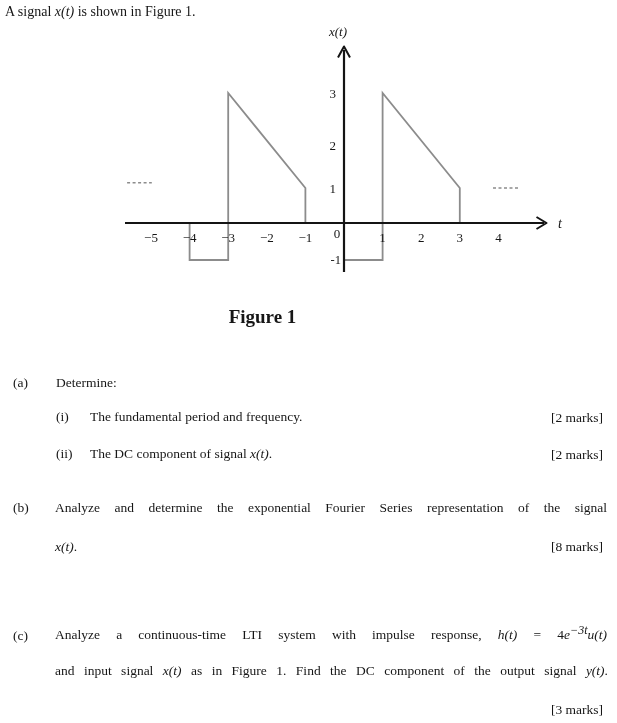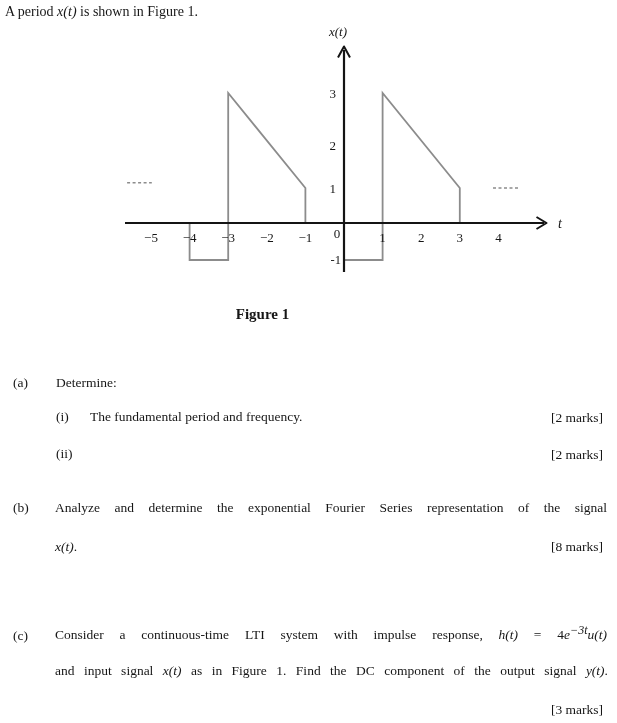--- a/index.html
+++ b/index.html
@@ -4,32 +4,32 @@
 <style>
   html,body{margin:0;padding:0;background:#ffffff;}
   .page{position:relative;width:617px;height:723px;background:#ffffff;overflow:hidden;
         font-family:"Liberation Serif", serif;color:#161616;}
   .t{position:absolute;font-size:13.5px;line-height:18px;color:#161616;}
   .it{font-style:italic;}
   .just{text-align:justify;text-align-last:justify;}
   .marks{font-weight:400;text-align:right;}
   sup{font-size:12px;line-height:0;}
   .caption{position:absolute;left:125px;top:306px;width:275px;text-align:center;
-           font-weight:700;font-size:15px;}
+           font-weight:700;font-size:19px;}
   .title{font-size:14px;}
   #figure-svg{position:absolute;left:0;top:0;display:block;}
   #figure-svg text{font-family:"Liberation Serif", serif;fill:#161616;}
 </style>
 </head>
 <body>
 
 <div class="page">
 
   <div class="t title" style="left:5px;top:3px;">
-    <span>A period </span><span class="it">x(t)</span><span> is shown in Figure 1.</span>
+    <span>A signal </span><span class="it">x(t)</span><span> is shown in Figure 1.</span>
   </div>
 
   <svg id="figure-svg" width="617" height="723" viewBox="0 0 617 723">
     <g id="signal-layer">
         <polyline points="189.6,223.0 189.6,260.0 228.2,260.0 228.2,93.0 305.4,188.0 305.4,223.0" fill="none" stroke="#8c8c8c" stroke-width="1.8" stroke-linejoin="miter"></polyline>
         <polyline points="344.0,223.0 344.0,260.0 382.6,260.0 382.6,93.0 459.8,188.0 459.8,223.0" fill="none" stroke="#8c8c8c" stroke-width="1.8" stroke-linejoin="miter"></polyline>
         <polyline points="127.1,182.8 151.8,182.8" fill="none" stroke="#8c8c8c" stroke-width="1.5" stroke-dasharray="3 2.5"></polyline>
         <polyline points="493.0,188.0 520.0,188.0" fill="none" stroke="#8c8c8c" stroke-width="1.5" stroke-dasharray="3 2.5"></polyline>
       </g>
     <g id="axes-layer">
@@ -61,31 +61,34 @@
   <div class="caption">Figure 1</div>
 
   <div class="t" style="left:13px;top:374px;">(a)</div>
   <div class="t" style="left:56px;top:374px;">Determine:</div>
 
   <div class="t" style="left:56px;top:408px;">(i)</div>
   <div class="t" style="left:90px;top:408px;">The fundamental period and frequency.</div>
   <div class="t marks" style="right:14px;top:409px;">[2 marks]</div>
 
   <div class="t" style="left:56px;top:445px;">(ii)</div>
+  <div class="t" style="left:90px;top:445px;">
+    <span>The DC component of signal </span><span class="it">x(t)</span><span>.</span>
+  </div>
   <div class="t marks" style="right:14px;top:446px;">[2 marks]</div>
 
   <div class="t" style="left:13px;top:499px;">(b)</div>
   <div class="t just" style="left:55px;top:499px;width:552px;">Analyze and determine the exponential Fourier Series representation of the signal</div>
   <div class="t" style="left:55px;top:538px;text-align:right;">
     <span class="it">x(t)</span><span>.</span>
   </div>
   <div class="t marks" style="right:14px;top:538px;">[8 marks]</div>
 
   <div class="t" style="left:13px;top:627px;">(c)</div>
   <div class="t just" style="left:55px;top:626px;width:552px;">
-    <span>Consider a continuous-time LTI system with impulse response, </span><span class="it">h(t)</span><span> = 4</span><span class="it">e</span><sup class="it">−3t</sup><span class="it">u(t)</span>
+    <span>Analyze a continuous-time LTI system with impulse response, </span><span class="it">h(t)</span><span> = 4</span><span class="it">e</span><sup class="it">−3t</sup><span class="it">u(t)</span>
   </div>
   <div class="t just" style="left:55px;top:662px;width:553px;">
     <span>and input signal </span><span class="it">x(t)</span><span> as in Figure 1.  Find the DC component of the output signal </span><span class="it">y(t)</span><span>.</span>
   </div>
   <div class="t marks" style="right:14px;top:701px;">[3 marks]</div>
 
 </div>
 
 </body></html>

